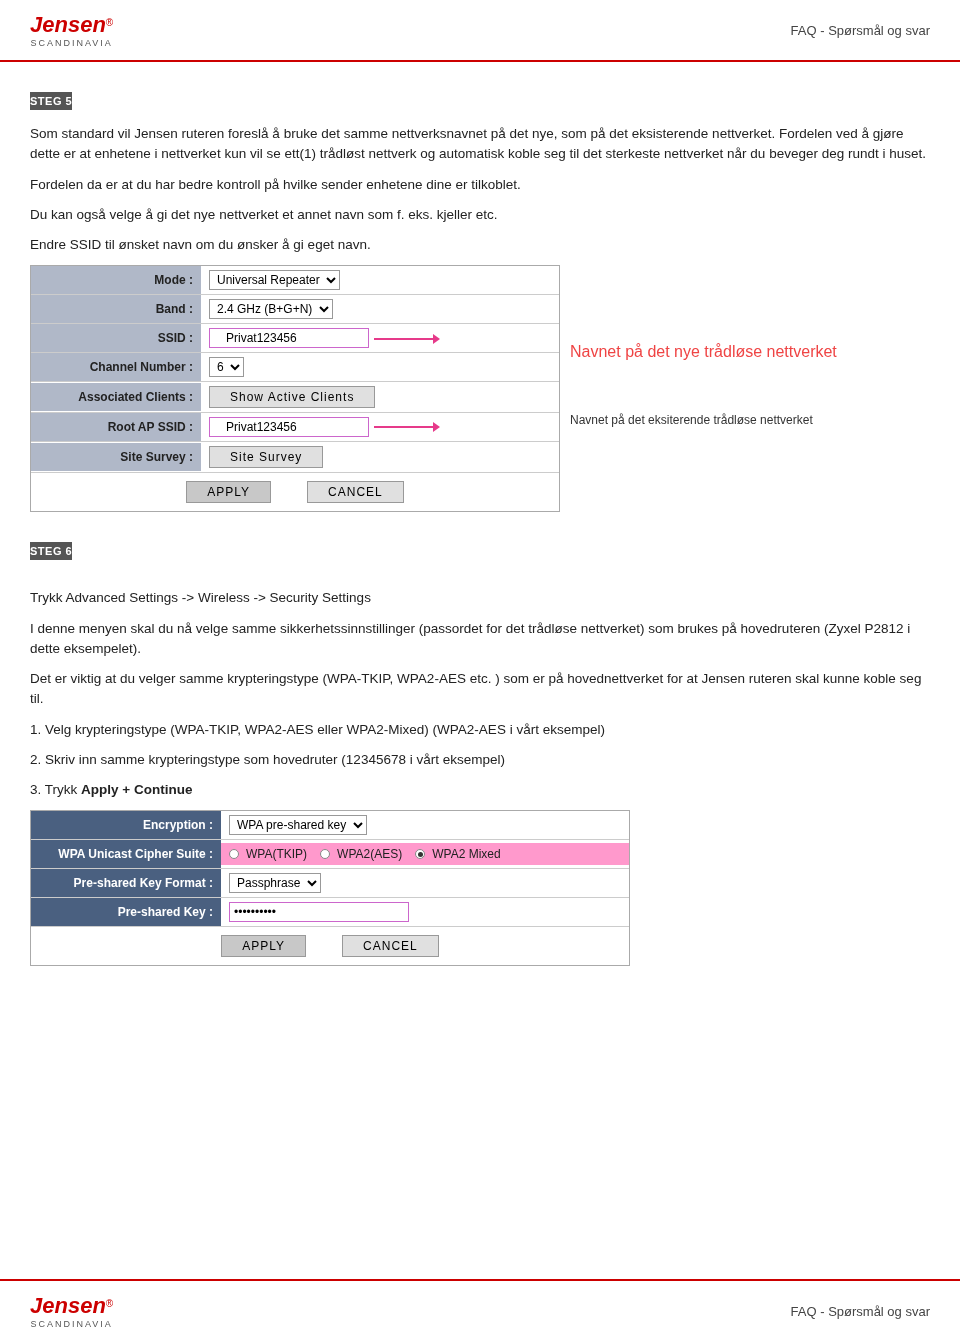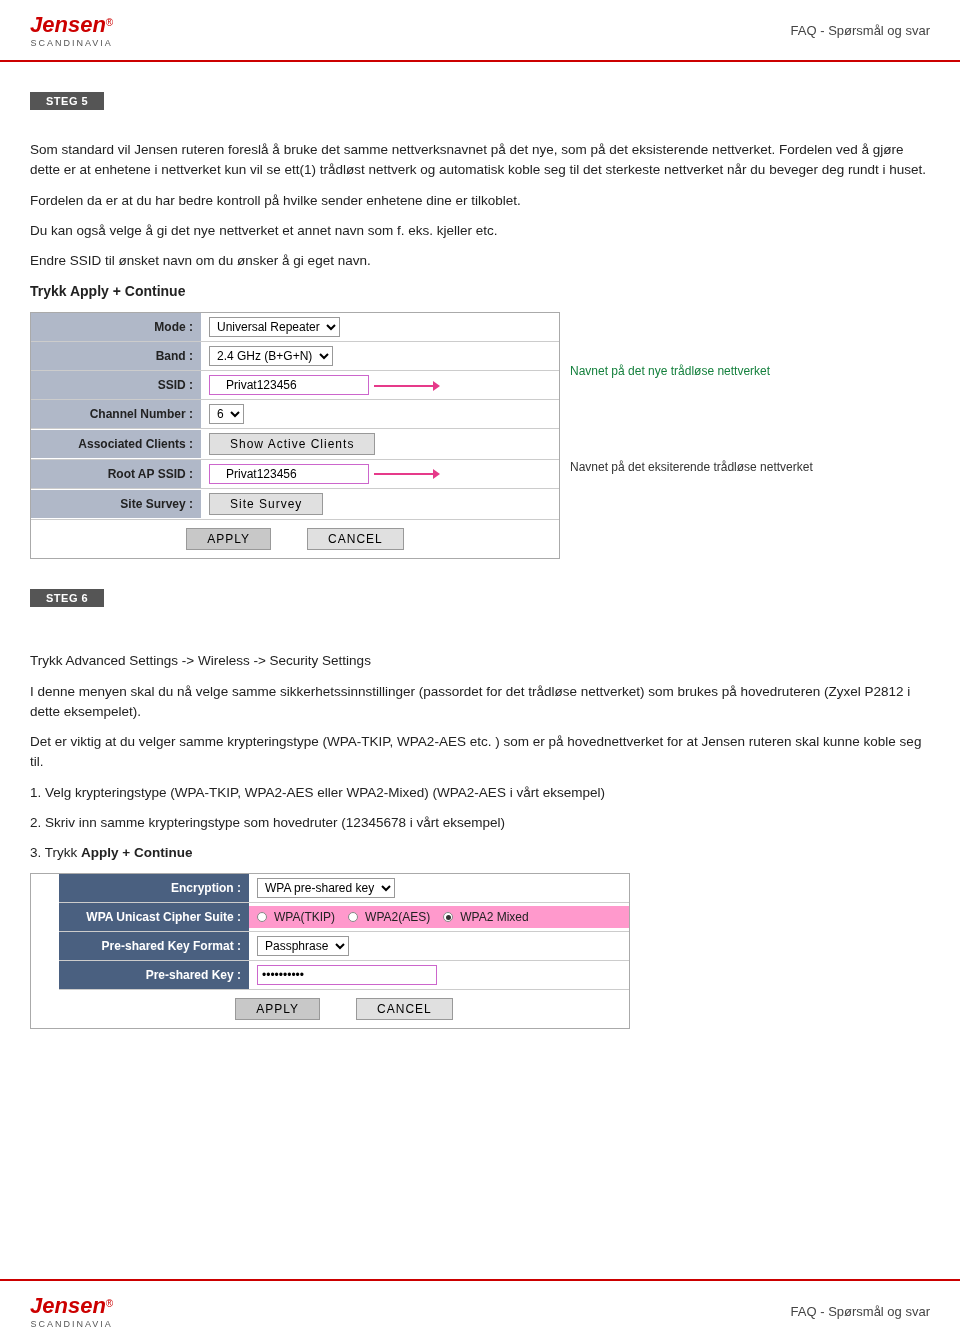--- a/index.html
+++ b/index.html
@@ -32,22 +32,22 @@
       padding: 30px 30px 20px 30px;
     }
 
     
     .step-badge {
       display: inline-block;
       background: #555;
       color: #fff;
       font-size: 11px;
       font-weight: bold;
-      padding: 3px 16px;
-      margin-bottom: 30px;
+      padding: 3px 0;
+      margin-bottom: 14px;
       letter-spacing: 0.5px;
     }
 
     p {
       margin-bottom: 10px;
       line-height: 1.5;
       font-size: 13.5px;
     }
 
     .trykk-label {
@@ -132,21 +132,20 @@
       background: #c8c8c8;
     }
 
     
     .security-form {
       border: 1px solid #aaa;
       width: 600px;
       background: #fff;
       font-size: 12px;
       margin-top: 8px;
-      padding-left: 28px;
     }
     .sec-form-row {
       display: flex;
       align-items: center;
       border-bottom: 1px solid #ccc;
       min-height: 28px;
     }
     .sec-form-row:last-child { border-bottom: none; }
     .sec-label {
       background: #4a6080;
@@ -234,21 +233,20 @@
 </div>
 
 <div class="content">
 
   <div>
     <div class="step-badge">STEG 5</div>
     <p>Som standard vil Jensen ruteren foreslå å bruke det samme nettverksnavnet på det nye, som på det eksisterende nettverket. Fordelen ved å gjøre dette er at enhetene i nettverket kun vil se ett(1) trådløst nettverk og automatisk koble seg til det sterkeste nettverket når du beveger deg rundt i huset.</p>
     <p>Fordelen da er at du har bedre kontroll på hvilke sender enhetene dine er tilkoblet.</p>
     <p>Du kan også velge å gi det nye nettverket et annet navn som f. eks. kjeller etc.</p>
     <p>Endre SSID til ønsket navn om du ønsker å gi eget navn.</p>
-    <p class="trykk-label">Trykk Apply + Continue</p>
 
     
     <div class="router-form-container">
       <div class="router-form">
 
         <div class="form-row">
           <div class="form-label">Mode :</div>
           <div class="form-value">
             <select class="form-select">
               <option>Universal Repeater</option>
@@ -310,21 +308,21 @@
             <button class="form-btn">Site Survey</button>
           </div>
         </div>
 
         <div class="form-button-row">
           <button class="form-btn form-btn-active">APPLY</button>
           <button class="form-btn">CANCEL</button>
         </div>
       </div>
 
-      <div style="position:absolute;top:52px;left:540px;font-size:12px;color:#15803d;white-space:nowrap;">Navnet på det nye trådløse nettverket</div>
+      <div style="position:absolute;top:78px;left:540px;font-size:16px;color:#ef4444;white-space:nowrap;">Navnet på det nye trådløse nettverket</div>
       <div style="position:absolute;top:148px;left:540px;font-size:12px;color:#333;white-space:nowrap;">Navnet på det eksiterende trådløse nettverket</div>
     </div>
   </div>
 
   <div class="section-divider">
     <div class="step-badge">STEG 6</div>
   </div>
 
   <p>Trykk Advanced Settings -&gt; Wireless -&gt; Security Settings</p>
   <p>I denne menyen skal du nå velge samme sikkerhetssinnstillinger (passordet for det trådløse nettverket) som brukes på hovedruteren (Zyxel P2812 i dette eksempelet).</p>

